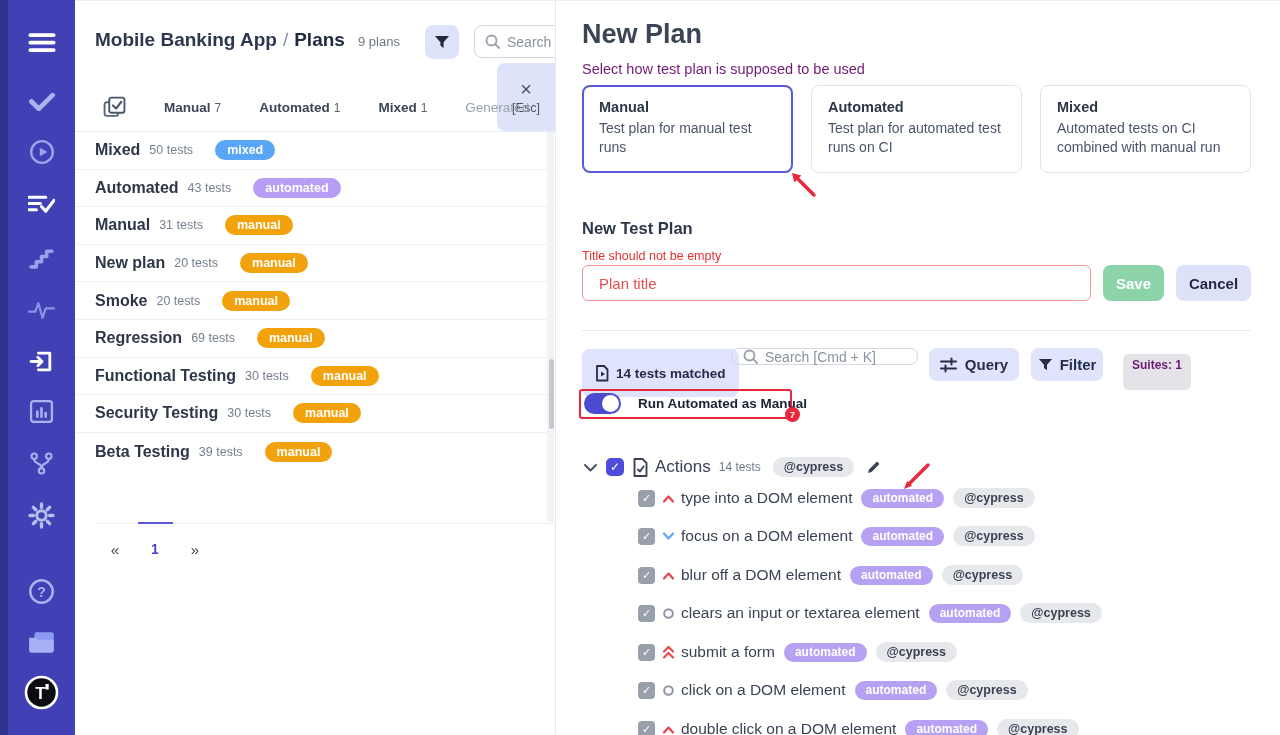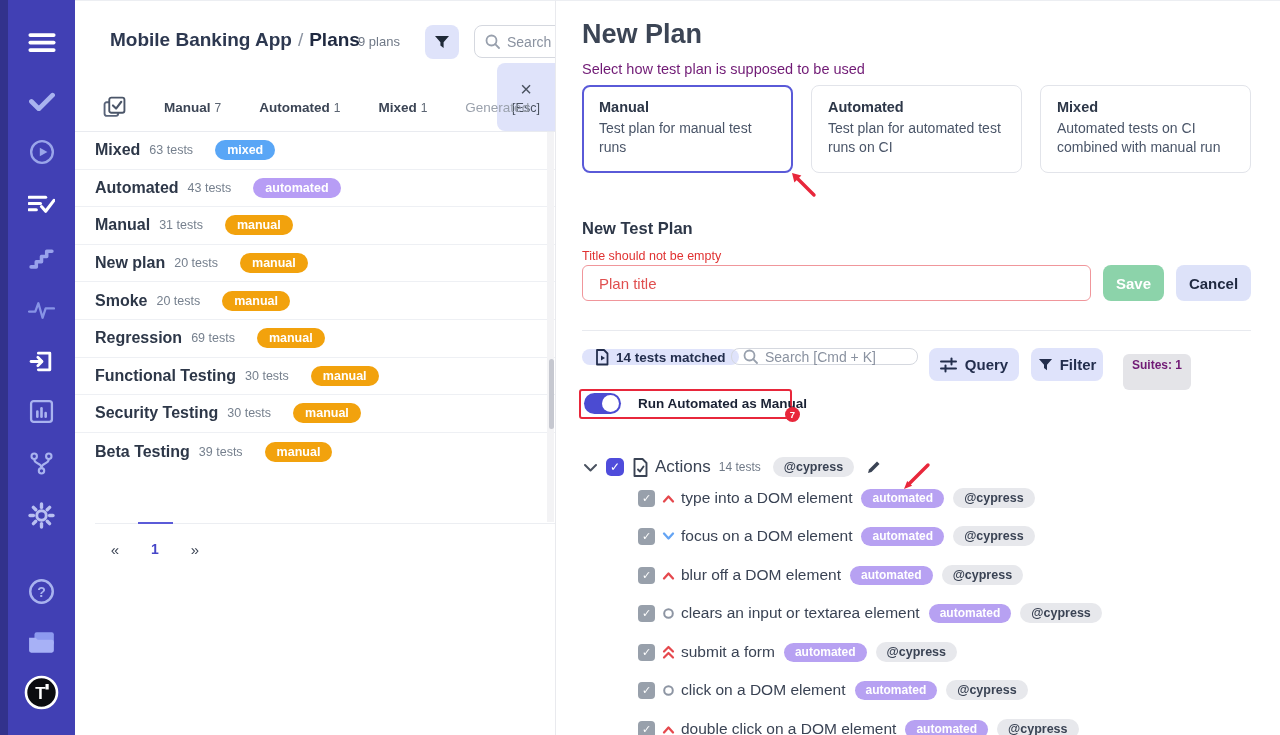--- a/index.html
+++ b/index.html
@@ -7,21 +7,21 @@
     font-family:"Liberation Sans", sans-serif; }
 
   
   .sidebar { position:absolute; left:0; top:0; width:75px; height:735px; background:#4140b4; }
   .sidebar .edge { position:absolute; left:0; top:0; width:8px; height:735px; background:rgba(0,0,0,.22); }
   .side-ic { position:absolute; left:8px; width:67px; display:flex; justify-content:center; cursor:pointer; }
 
   
   .plans-panel { position:absolute; left:75px; top:0; width:480px; height:735px; background:#fff;
     overflow:hidden; border-top:1px solid #eceef2; }
-  .bc { position:absolute; left:20px; top:28px; font-size:19px; font-weight:700; color:#2d3850;margin-left:15px; }
+  .bc { position:absolute; left:20px; top:28px; font-size:19px; font-weight:700; color:#2d3850; }
   .bc .sep { color:#8a92a0; font-weight:400; padding:0 6px; }
   .bc .page { color:#1f2940; }
   .plan-count { position:absolute; left:283px; top:33px; font-size:13px; color:#6f7886; }
   .filter-btn { position:absolute; left:350px; top:24px; width:34px; height:34px; border-radius:8px;
     background:#dfe3fa; display:flex; align-items:center; justify-content:center; cursor:pointer; }
   .search-box { position:absolute; left:399px; top:24px; width:170px; height:33px; border:1px solid #d5d8df;
     border-radius:8px; background:#fff; display:flex; align-items:center; padding:0 8px 0 10px; }
   .search-box input { border:0; outline:0; width:110px; font-size:14px; color:#3a4354; margin-left:7px;
     font-family:"Liberation Sans", sans-serif; background:transparent; }
   .search-box input::placeholder { color:#8a92a0; }
@@ -71,21 +71,21 @@
     border-radius:6px; padding:0 16px; font-size:15px; color:#e04f4f; outline:none;
     font-family:"Liberation Sans", sans-serif; }
   .title-input::placeholder { color:#e04f4f; }
   .btn-save { position:absolute; left:547px; top:264px; width:61px; height:36px; background:#8cd3aa; border:0;
     border-radius:8px; color:#fff; font-size:15px; font-weight:700; cursor:pointer;
     font-family:"Liberation Sans", sans-serif; }
   .btn-cancel { position:absolute; left:620px; top:264px; width:75px; height:36px; background:#dde2f9; border:0;
     border-radius:8px; color:#1f2940; font-size:15px; font-weight:700; cursor:pointer;
     font-family:"Liberation Sans", sans-serif; }
   .mid-divider { position:absolute; left:26px; top:329px; width:669px; height:1px; background:#e8eaef; }
-  .btn-matched { position:absolute; left:26px; top:348px; height:16px; background:#dfe3fb; border:0;
+  .btn-matched { position:absolute; left:26px; top:348px; height:48px; background:#dfe3fb; border:0;
     border-radius:8px; padding:0 13px; display:flex; align-items:center; gap:7px; font-size:13.5px;
     font-weight:700; color:#232e4d; cursor:pointer; font-family:"Liberation Sans", sans-serif; }
   .search-box2 { position:absolute; left:175px; top:347px; width:187px; height:17px; border:1px solid #d5d8df;
     border-radius:8px; display:flex; align-items:center; padding:0 8px 0 11px; }
   .search-box2 input { border:0; outline:0; width:140px; font-size:14px; color:#3a4354; margin-left:7px;
     background:transparent; font-family:"Liberation Sans", sans-serif; }
   .search-box2 input::placeholder { color:#8a92a0; }
   .btn-query { position:absolute; left:373px; top:347px; width:90px; height:33px; background:#dfe3fb; border:0;
     border-radius:8px; display:flex; align-items:center; justify-content:center; gap:8px; font-size:15px;
     font-weight:700; color:#232e4d; cursor:pointer; font-family:"Liberation Sans", sans-serif; }
@@ -264,21 +264,21 @@
     <div class="tab"><span>Manual</span><span class="cnt">7</span></div>
     <div class="tab"><span>Automated</span><span class="cnt">1</span></div>
     <div class="tab"><span>Mixed</span><span class="cnt">1</span></div>
     <div class="tab disabled"><span>Generated</span></div>
   </div>
   <div class="list-top-divider"></div>
 
   <div class="plan-list">
     <div class="plan-row">
       <span class="plan-title">Mixed</span>
-      <span class="plan-tests">63 tests</span>
+      <span class="plan-tests">50 tests</span>
       <span class="pill pill-mixed">mixed</span>
     </div>
     <div class="plan-row">
       <span class="plan-title">Automated</span>
       <span class="plan-tests">43 tests</span>
       <span class="pill pill-automated">automated</span>
     </div>
     <div class="plan-row">
       <span class="plan-title">Manual</span>
       <span class="plan-tests">31 tests</span>

